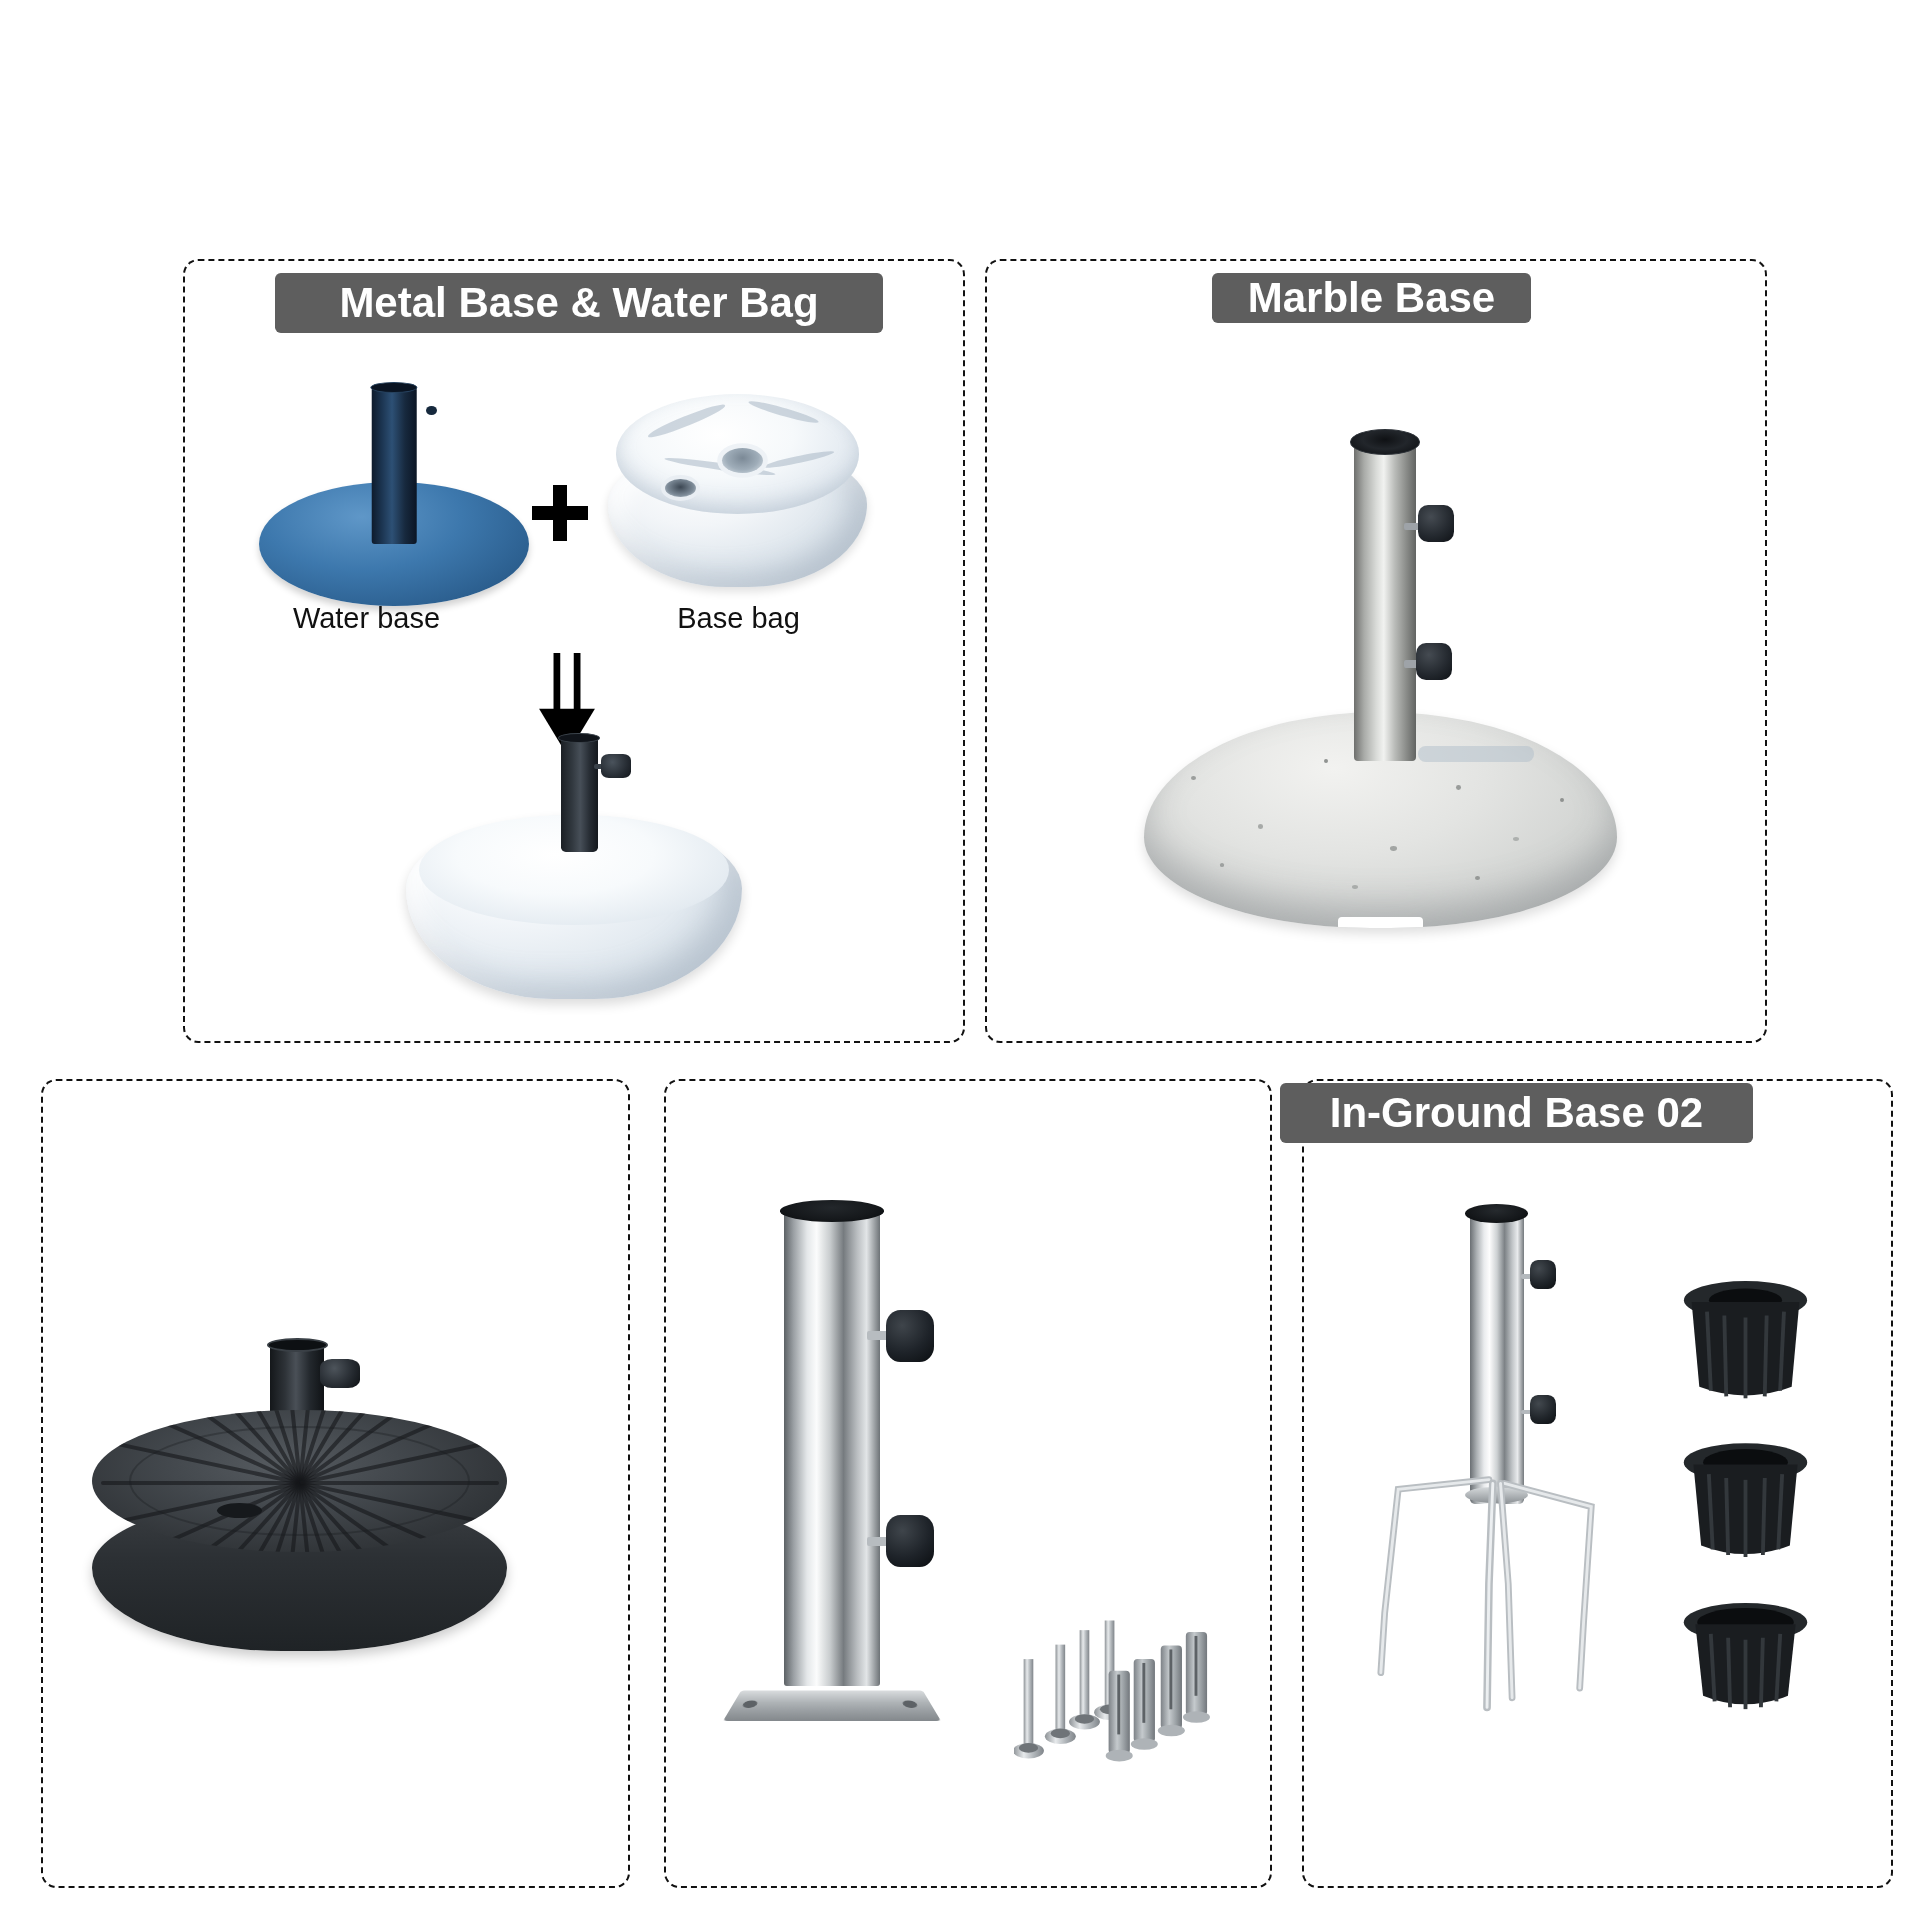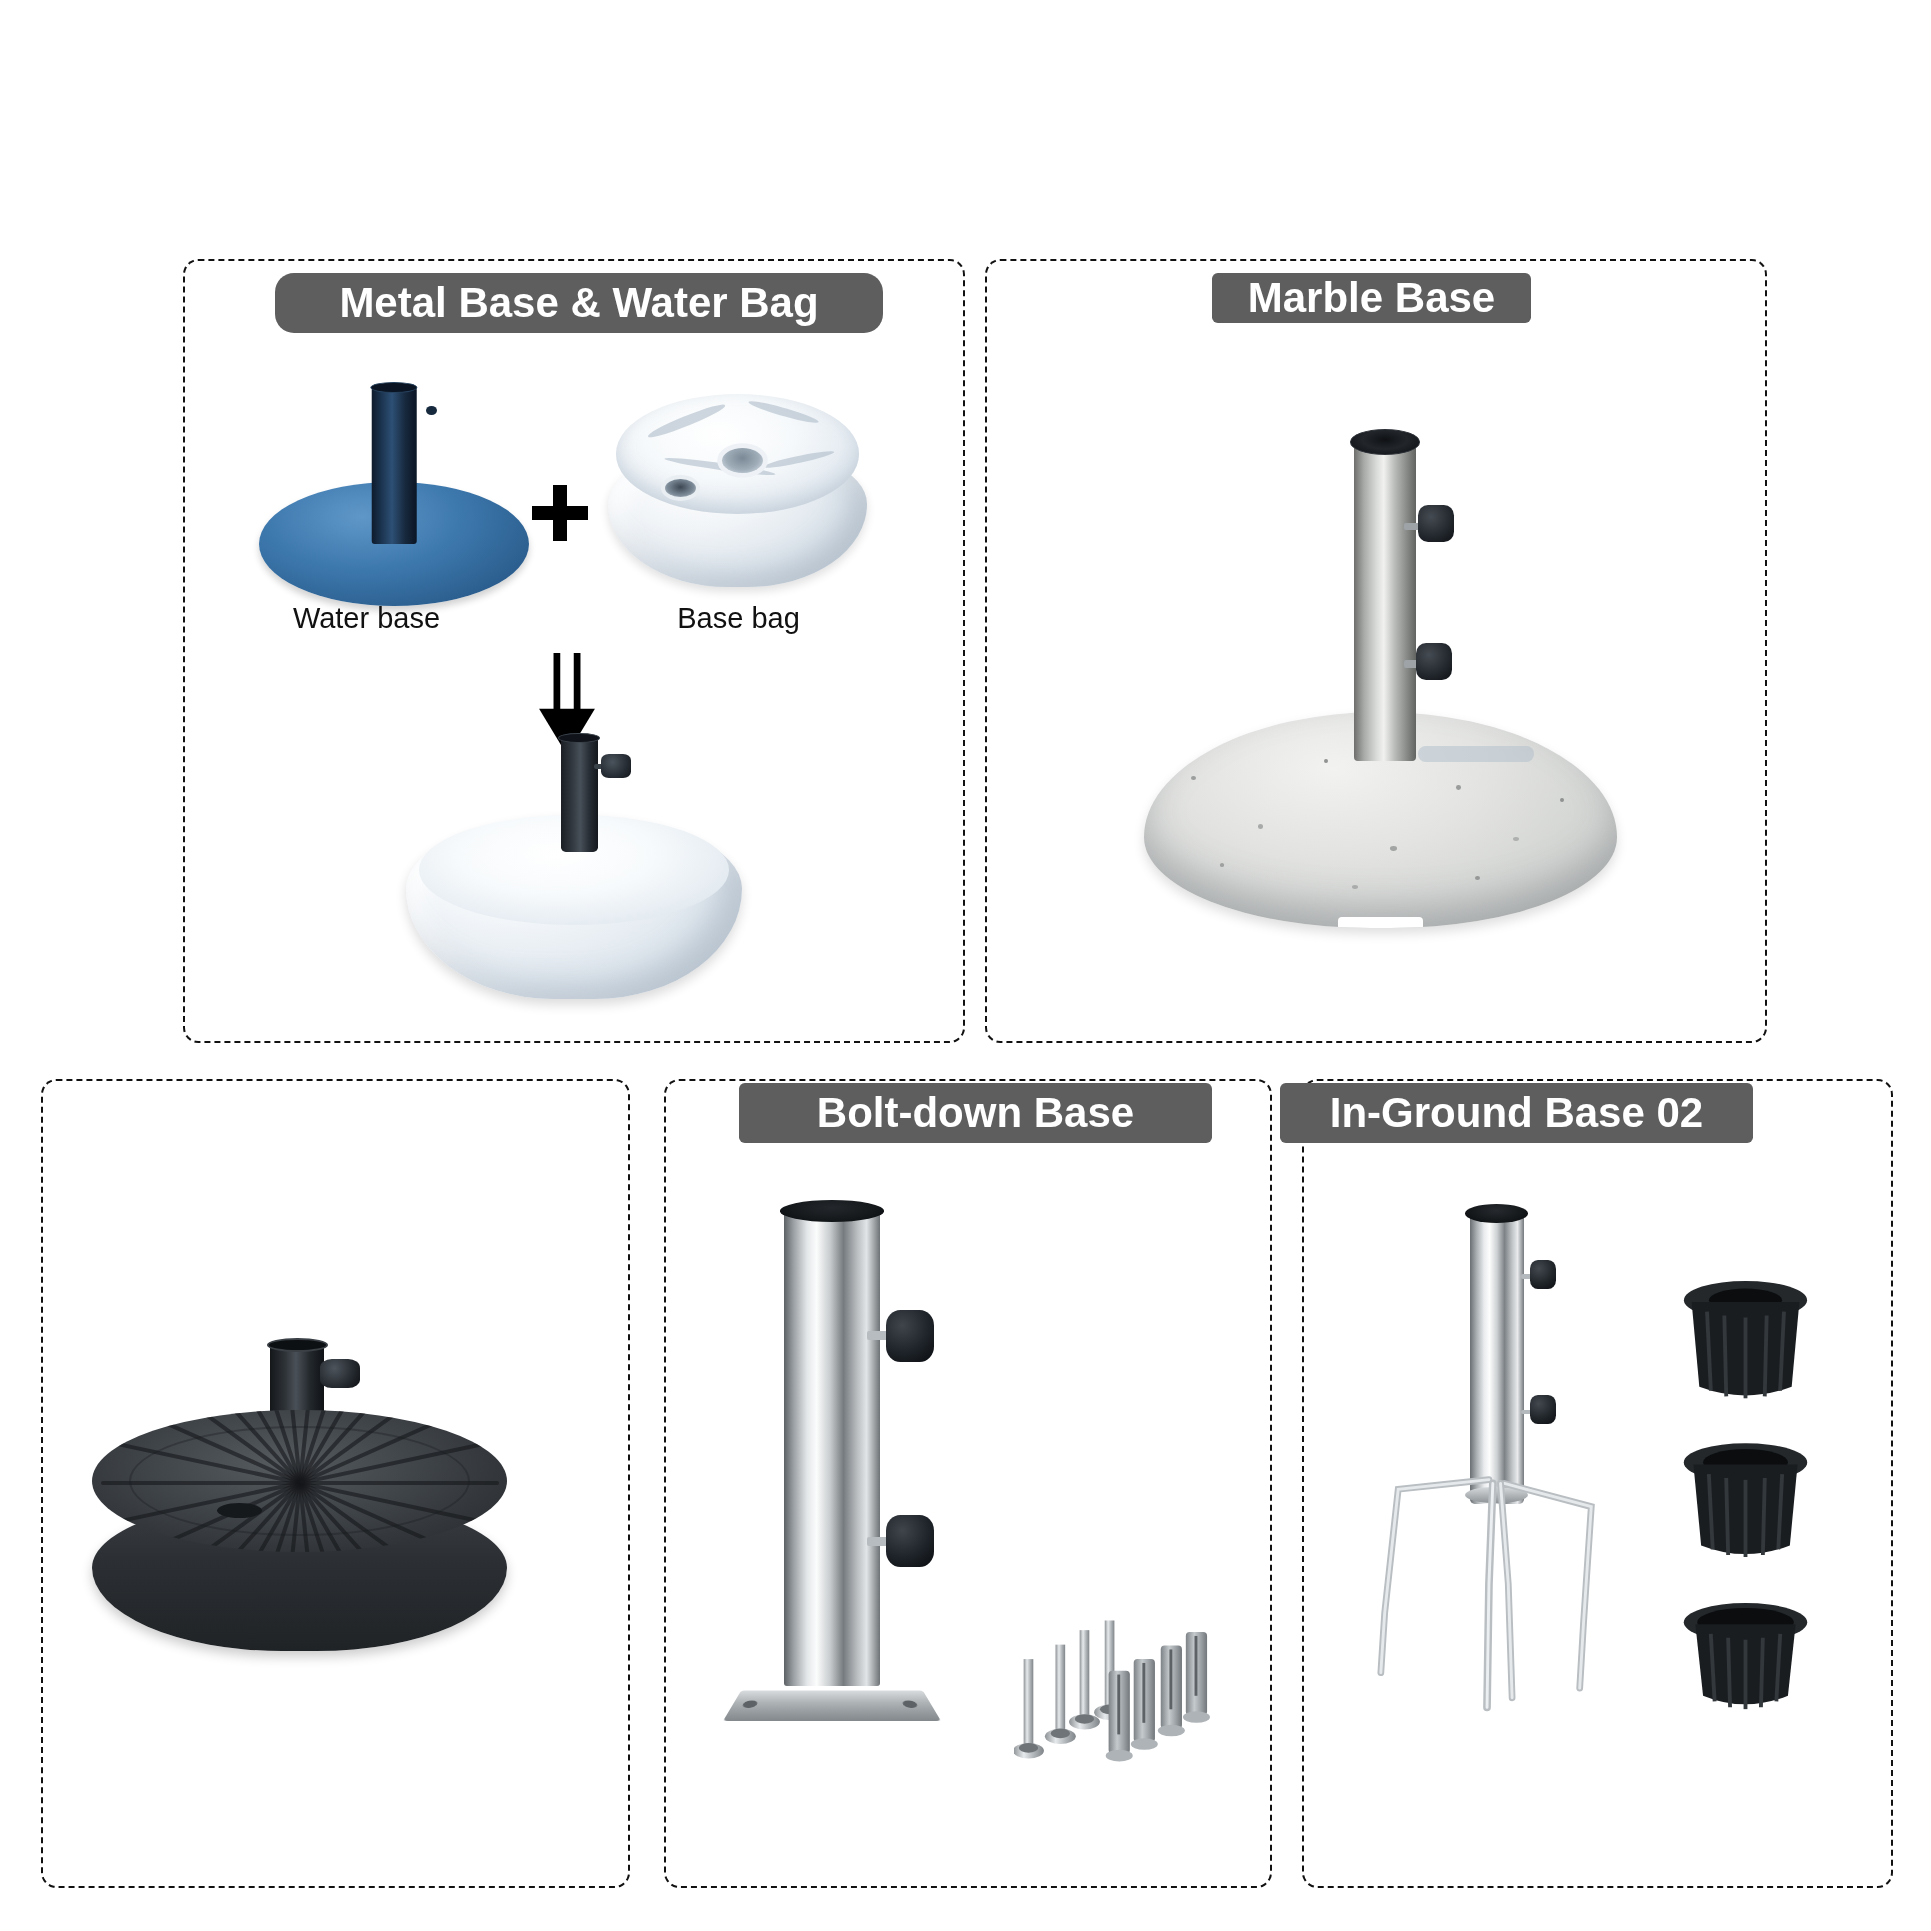--- a/index.html
+++ b/index.html
@@ -39,21 +39,21 @@
     z-index:6;
   }
 
   
   #panel-metal  { left:183px;  top:259px;  width:782px;  height:784px; }
   #panel-marble { left:985px; top:259px;  width:782px;  height:784px; }
   #panel-abs    { left:41px;   top:1079px; width:589px;  height:809px; }
   #panel-bolt   { left:664px;  top:1079px; width:608px;  height:809px; }
   #panel-ing    { left:1302px; top:1079px; width:591px;  height:809px; }
 
-  #label-metal  { left:275px;  top:273px;  width:608px; height:60px; font-size:42px;border-radius:19px; }
+  #label-metal  { left:275px;  top:273px;  width:608px; height:60px; font-size:42px; }
   #label-marble { left:1212px; top:273px;  width:319px; height:50px; font-size:42px; }
   #label-abs    { left:118px;  top:1083px; width:415px; height:60px; font-size:42px; }
   #label-bolt   { left:739px;  top:1083px; width:473px; height:60px; font-size:42px; }
   #label-ing    { left:1280px; top:1083px; width:473px; height:60px; font-size:42px; }
 
   
   .caption {
     position:absolute; text-align:center;
     font-size:29px; color:#111; font-weight:normal;
     white-space:nowrap;
@@ -439,21 +439,20 @@
       <div class="abs-rib" style="transform:rotate(312deg);"></div>
       <div class="abs-rib" style="transform:rotate(324deg);"></div>
       <div class="abs-rib" style="transform:rotate(336deg);"></div>
       <div class="abs-rib" style="transform:rotate(348deg);"></div>
       <div class="abs-ring"></div>
     </div>
     <div class="abs-plug"></div>
   </div>
 
   <div class="panel" id="panel-bolt"></div>
-  <div class="panel-label" id="label-bolt">Bolt-down Base</div>
 
   <div class="bolt" style="left:714px; top:1188px; width:319px; height:541px;">
     <div class="bd-tube"></div>
     <div class="bd-cap"></div>
 
     <div class="bd-stem" style="left:48%; top:26.5%;"></div>
     <div class="bd-knob" style="left:54%; top:22.5%;"></div>
 
     <div class="bd-stem" style="left:48%; top:64.5%;"></div>
     <div class="bd-knob" style="left:54%; top:60.5%;"></div>

